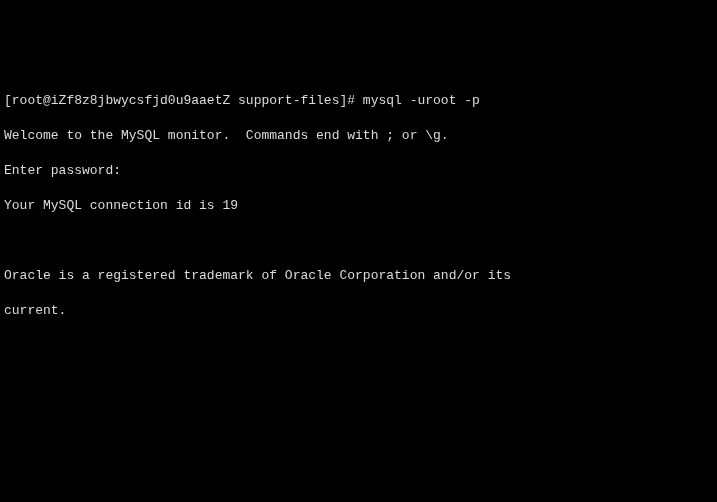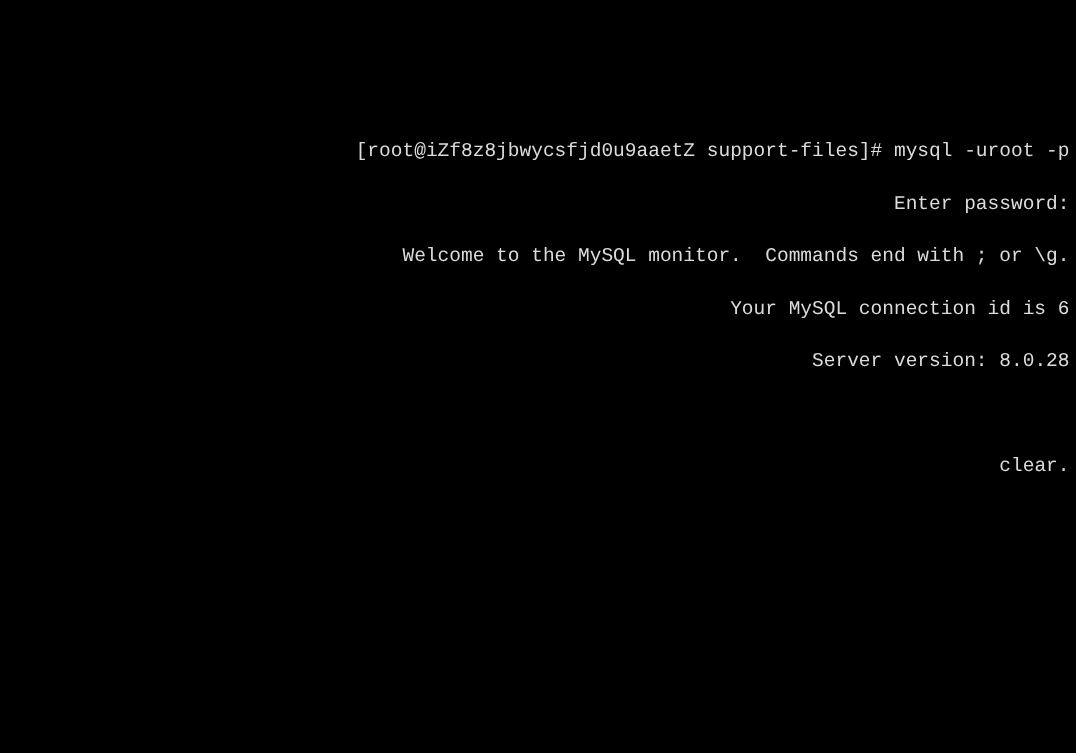--- a/index.html
+++ b/index.html
@@ -10,36 +10,36 @@
       font-size: 13px;
       line-height: 1.35;
       padding: 4px;
       width: 717px;
       height: 502px;
       white-space: pre;
     }
     .terminal {
       position: relative;
     }
-    .line { display: block; text-align: right; }
+    .line { display: block; }
   </style>
 </head>
 <body>
 
 
 
 <div class="terminal">
 <span class="line">[root@iZf8z8jbwycsfjd0u9aaetZ support-files]# mysql -uroot -p</span>
+<span class="line">Welcome to the MySQL monitor.  Commands end with ; or \g.</span>
 <span class="line">Enter password:</span>
-<span class="line">Welcome to the MySQL monitor.  Commands end with ; or \g.</span>
-<span class="line">Your MySQL connection id is 6</span>
-<span class="line">Server version: 8.0.28</span>
+<span class="line">Your MySQL connection id is 19</span>
 <span class="line"></span>
 <span class="line"></span>
-<span class="line">clear.</span>
+<span class="line">Oracle is a registered trademark of Oracle Corporation and/or its</span>
+<span class="line">current.</span>
 <span class="line"></span>
 <span class="line"></span>
 
 
 <span class="line"></span>
 
 
 
 <span class="line"></span>
 

